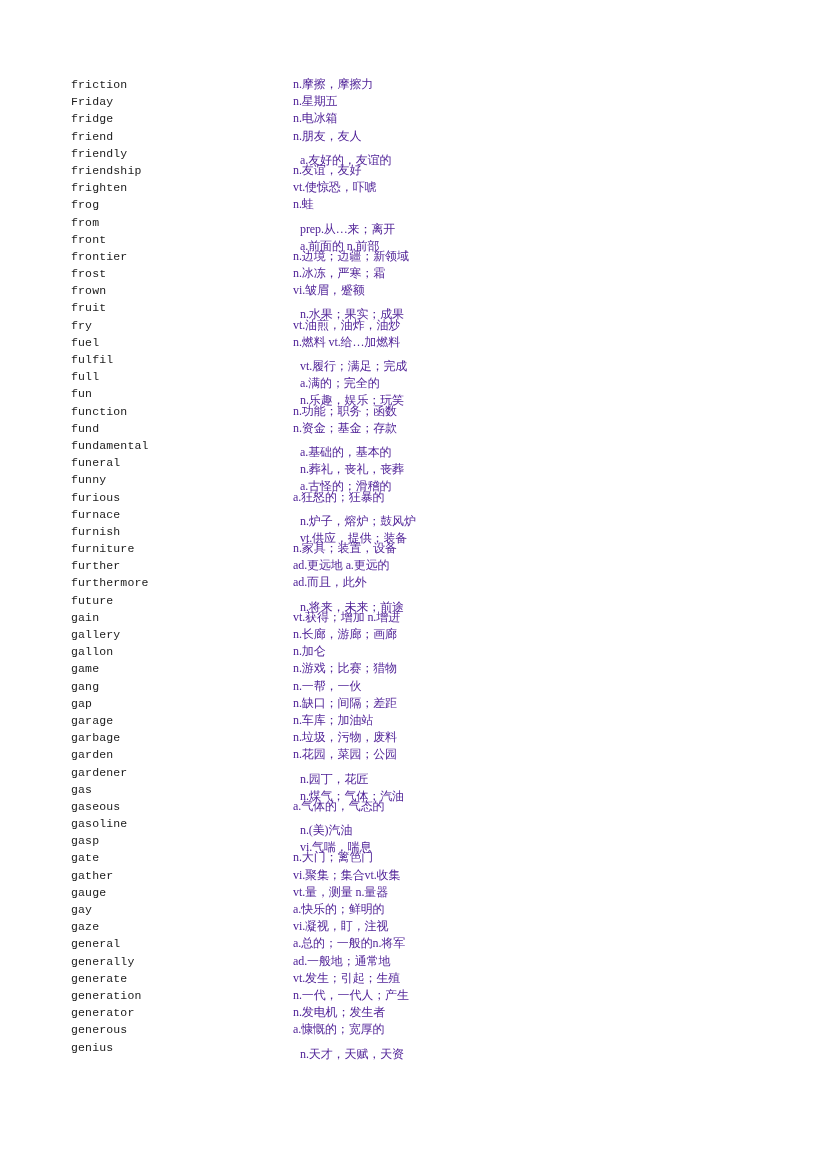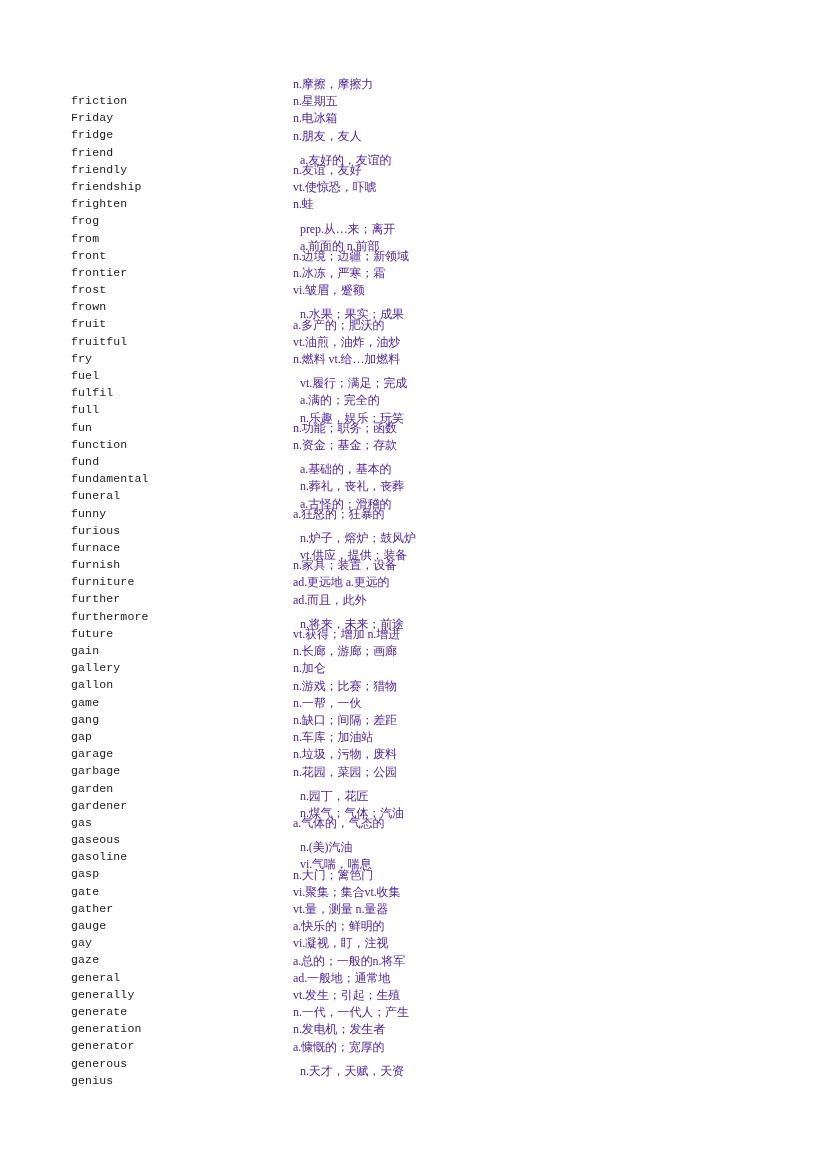--- a/index.html
+++ b/index.html
@@ -37,21 +37,20 @@
     position: relative;
   }
   .term {
     display: inline-block;
     width: 222px;
     font-family: "Liberation Mono", "DejaVu Sans Mono", monospace;
     font-size: 11.5px;
     letter-spacing: 0.15px;
     color: #1a1a1a;
     vertical-align: top;
-    margin-top: 16px;
   }
   .definition {
     display: inline-block;
     font-family: Liberation Serif, serif;
     font-size: 12px;
     color: #4c1d95;
     vertical-align: top;
     letter-spacing: -0.1px;
   }
   .definition.indent {
@@ -71,21 +70,20 @@
       <div class="vocab-row"><span class="term">friendly</span><span class="definition indent">a.友好的，友谊的</span></div>
       <div class="vocab-row"><span class="term">friendship</span><span class="definition">n.友谊，友好</span></div>
       <div class="vocab-row"><span class="term">frighten</span><span class="definition">vt.使惊恐，吓唬</span></div>
       <div class="vocab-row"><span class="term">frog</span><span class="definition">n.蛙</span></div>
       <div class="vocab-row"><span class="term">from</span><span class="definition indent">prep.从…来；离开</span></div>
       <div class="vocab-row"><span class="term">front</span><span class="definition indent">a.前面的 n.前部</span></div>
       <div class="vocab-row"><span class="term">frontier</span><span class="definition">n.边境；边疆；新领域</span></div>
       <div class="vocab-row"><span class="term">frost</span><span class="definition">n.冰冻，严寒；霜</span></div>
       <div class="vocab-row"><span class="term">frown</span><span class="definition">vi.皱眉，蹙额</span></div>
       <div class="vocab-row"><span class="term">fruit</span><span class="definition indent">n.水果；果实；成果</span></div>
-      <div class="vocab-row"><span class="term">fruitful</span><span class="definition">a.多产的；肥沃的</span></div>
       <div class="vocab-row"><span class="term">fry</span><span class="definition">vt.油煎，油炸，油炒</span></div>
       <div class="vocab-row"><span class="term">fuel</span><span class="definition">n.燃料 vt.给…加燃料</span></div>
       <div class="vocab-row"><span class="term">fulfil</span><span class="definition indent">vt.履行；满足；完成</span></div>
       <div class="vocab-row"><span class="term">full</span><span class="definition indent">a.满的；完全的</span></div>
       <div class="vocab-row"><span class="term">fun</span><span class="definition indent">n.乐趣，娱乐；玩笑</span></div>
       <div class="vocab-row"><span class="term">function</span><span class="definition">n.功能；职务；函数</span></div>
       <div class="vocab-row"><span class="term">fund</span><span class="definition">n.资金；基金；存款</span></div>
       <div class="vocab-row"><span class="term">fundamental</span><span class="definition indent">a.基础的，基本的</span></div>
       <div class="vocab-row"><span class="term">funeral</span><span class="definition indent">n.葬礼，丧礼，丧葬</span></div>
       <div class="vocab-row"><span class="term">funny</span><span class="definition indent">a.古怪的；滑稽的</span></div>

